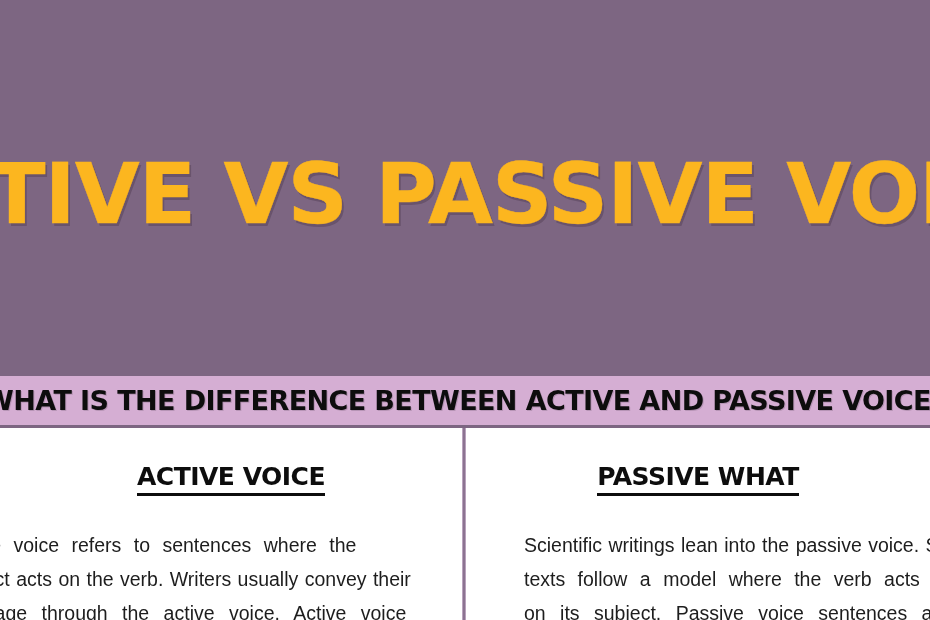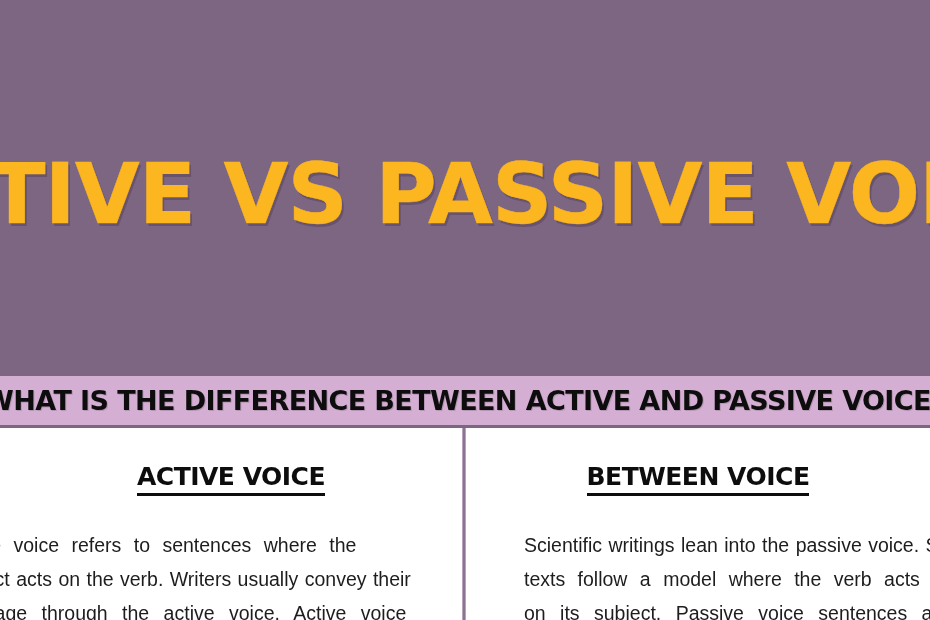--- a/index.html
+++ b/index.html
@@ -181,21 +181,21 @@
         <span class="line j1">Active voice refers to sentences where the</span>
         <span class="line j2">subject acts on the verb. Writers usually convey their</span>
         <span class="line j3">message through the active voice. Active voice</span>
       </div>
     </div>
 
     <div id="divider"></div>
 
     <div id="col-right" class="column">
       <div class="col-heading">
-        <span>BETWEEN VOICE</span>
+        <span>PASSIVE WHAT</span>
       </div>
       <div id="right-body" class="col-body">
         <span class="line j2">Scientific writings lean into the passive voice. Such</span>
         <span class="line j1">texts follow a model where the verb acts</span>
         <span class="line j3">on its subject. Passive voice sentences are</span>
       </div>
     </div>
 
   </div>
 </div>

